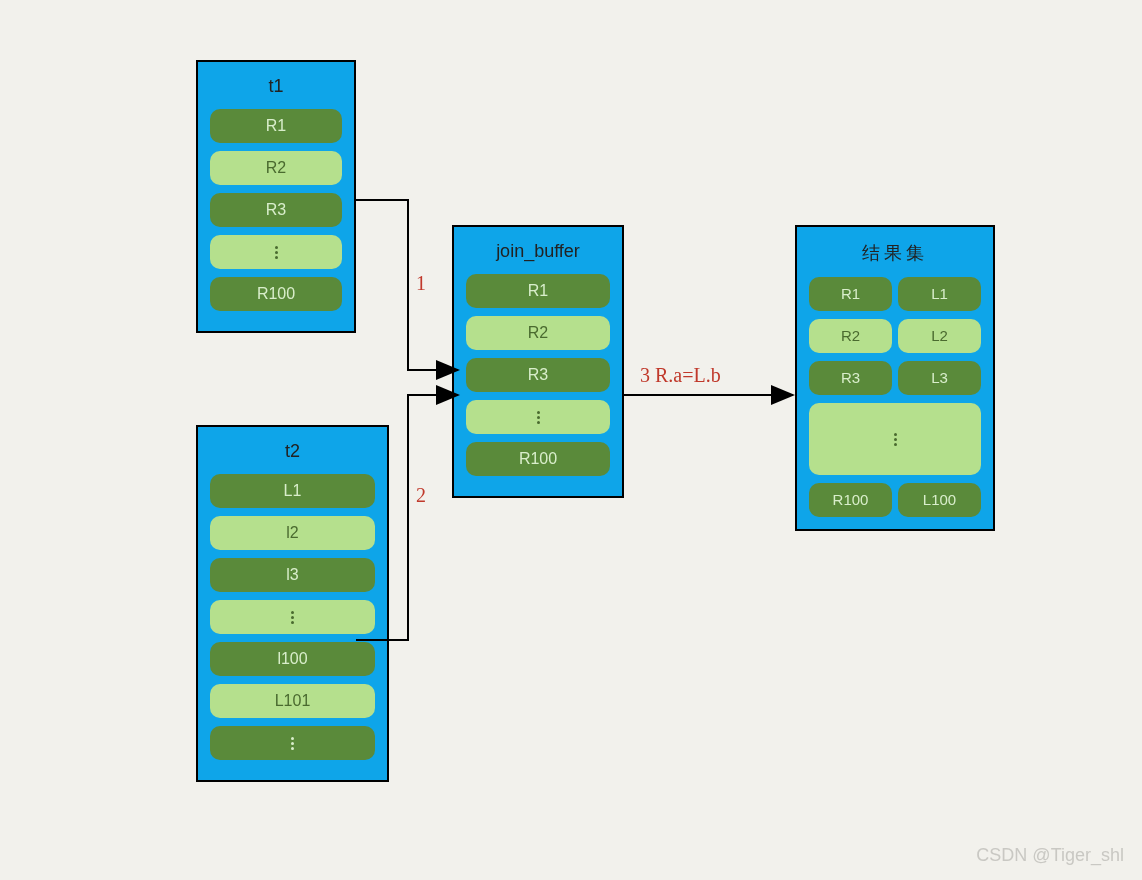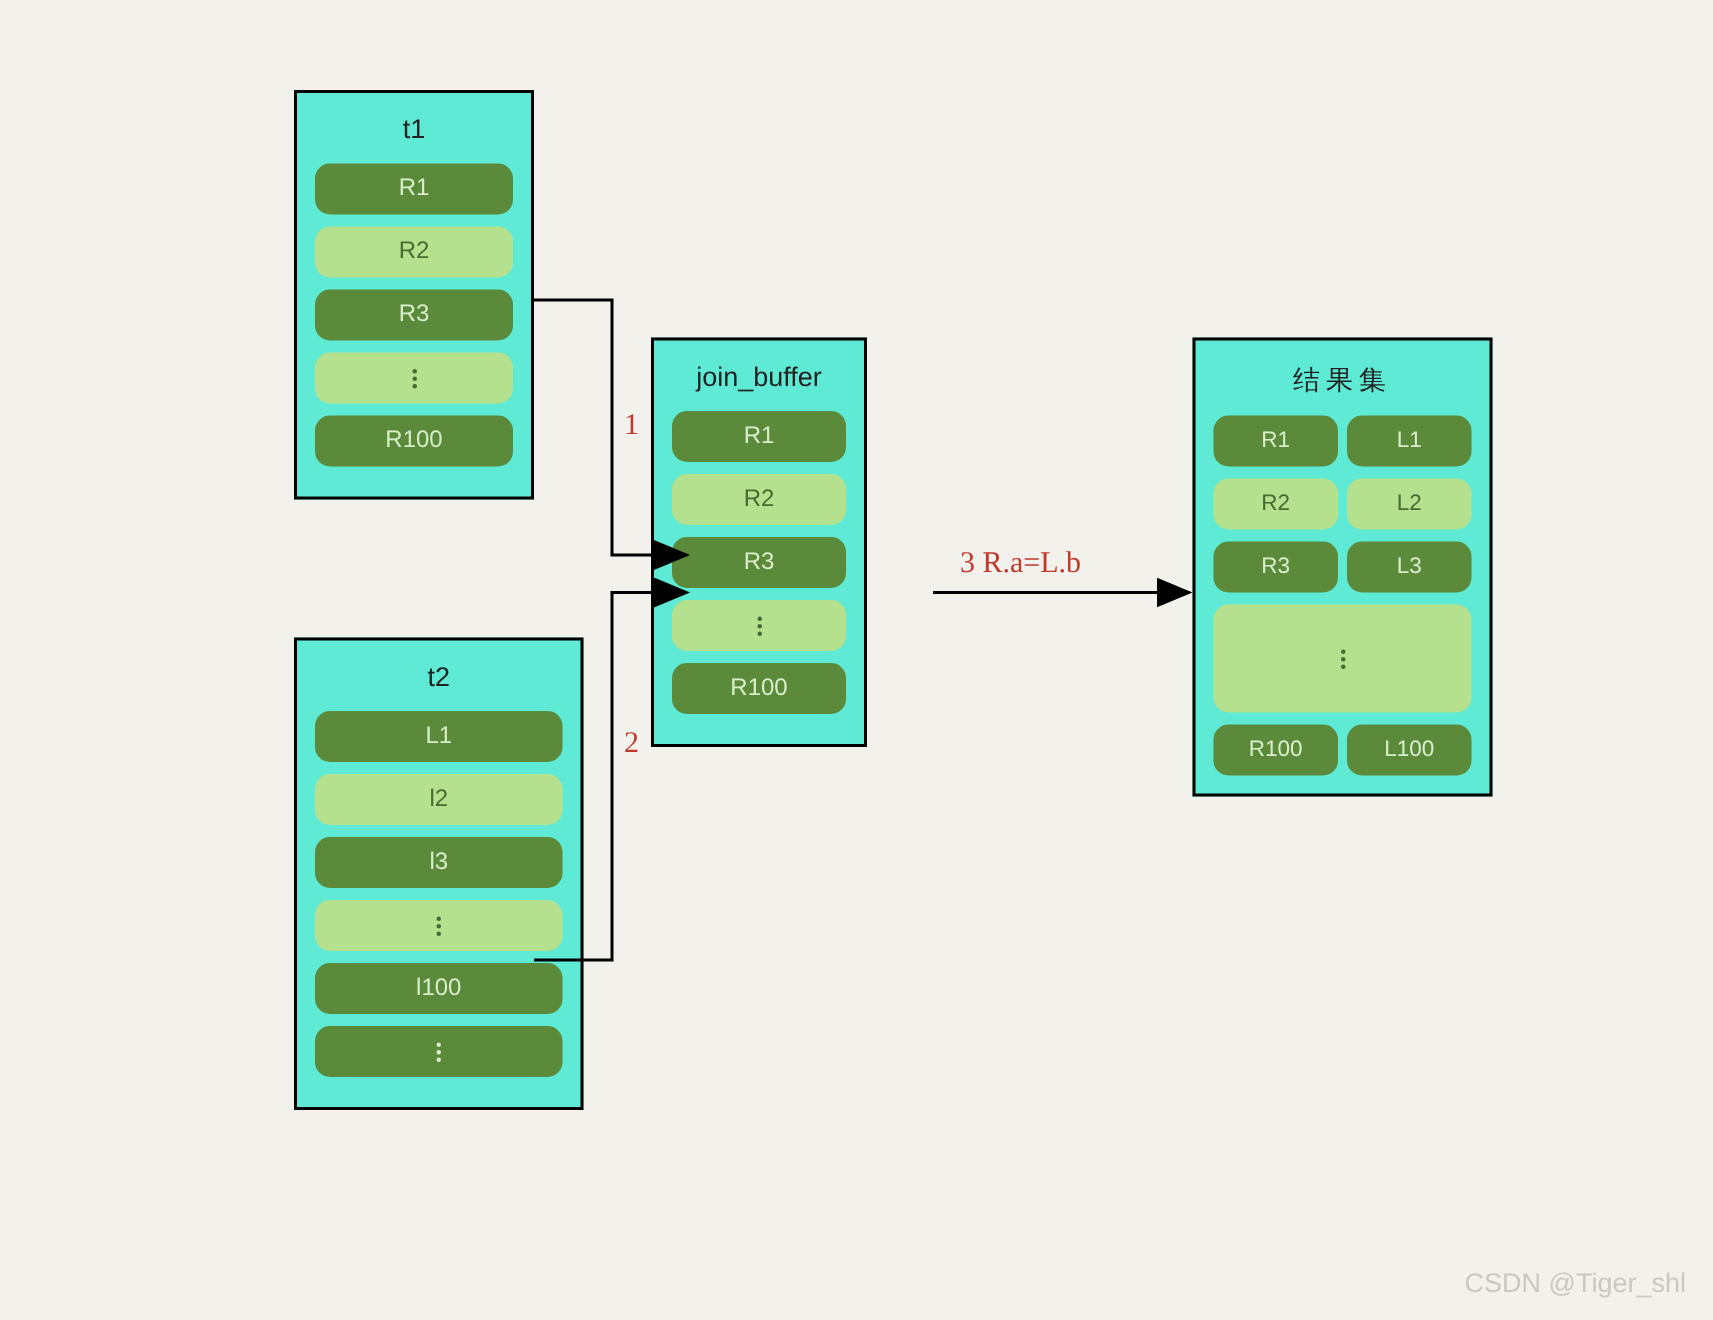--- a/index.html
+++ b/index.html
@@ -12,21 +12,21 @@
     position: relative;
   }
   .canvas {
     position: relative;
     width: 1142px;
     height: 880px;
   }
   .box {
     position: absolute;
     border: 2px solid #000;
-    background: #5eead4;
+    background: #0ea5e9;
     padding: 10px 12px 12px;
   }
   .box-title {
     text-align: center;
     font-size: 18px;
     color: #222;
     margin-bottom: 12px;
     padding-top: 4px;
   }
   .row {
@@ -91,30 +91,31 @@
   <div class="row light">l2</div>
   <div class="row dark">l3</div>
   <div class="dots-row light">
         <div class="dots-v">
           <i></i>
           <i></i>
           <i></i>
         </div>
       </div>
   <div class="row dark">l100</div>
+  <div class="row light">L101</div>
   <div class="dots-row dark">
         <div class="dots-v">
           <i style="background:#d9eecb"></i>
           <i style="background:#d9eecb"></i>
           <i style="background:#d9eecb"></i>
         </div>
       </div>
 </div>
 
-<div class="box" style="left:434px; top:225px; width:144px;">
+<div class="box" style="left:452px; top:225px; width:172px;">
   <div class="box-title">join_buffer</div>
   <div class="row dark">R1</div>
   <div class="row light">R2</div>
   <div class="row dark">R3</div>
   <div class="dots-row light">
         <div class="dots-v">
           <i></i>
           <i></i>
           <i></i>
         </div>

